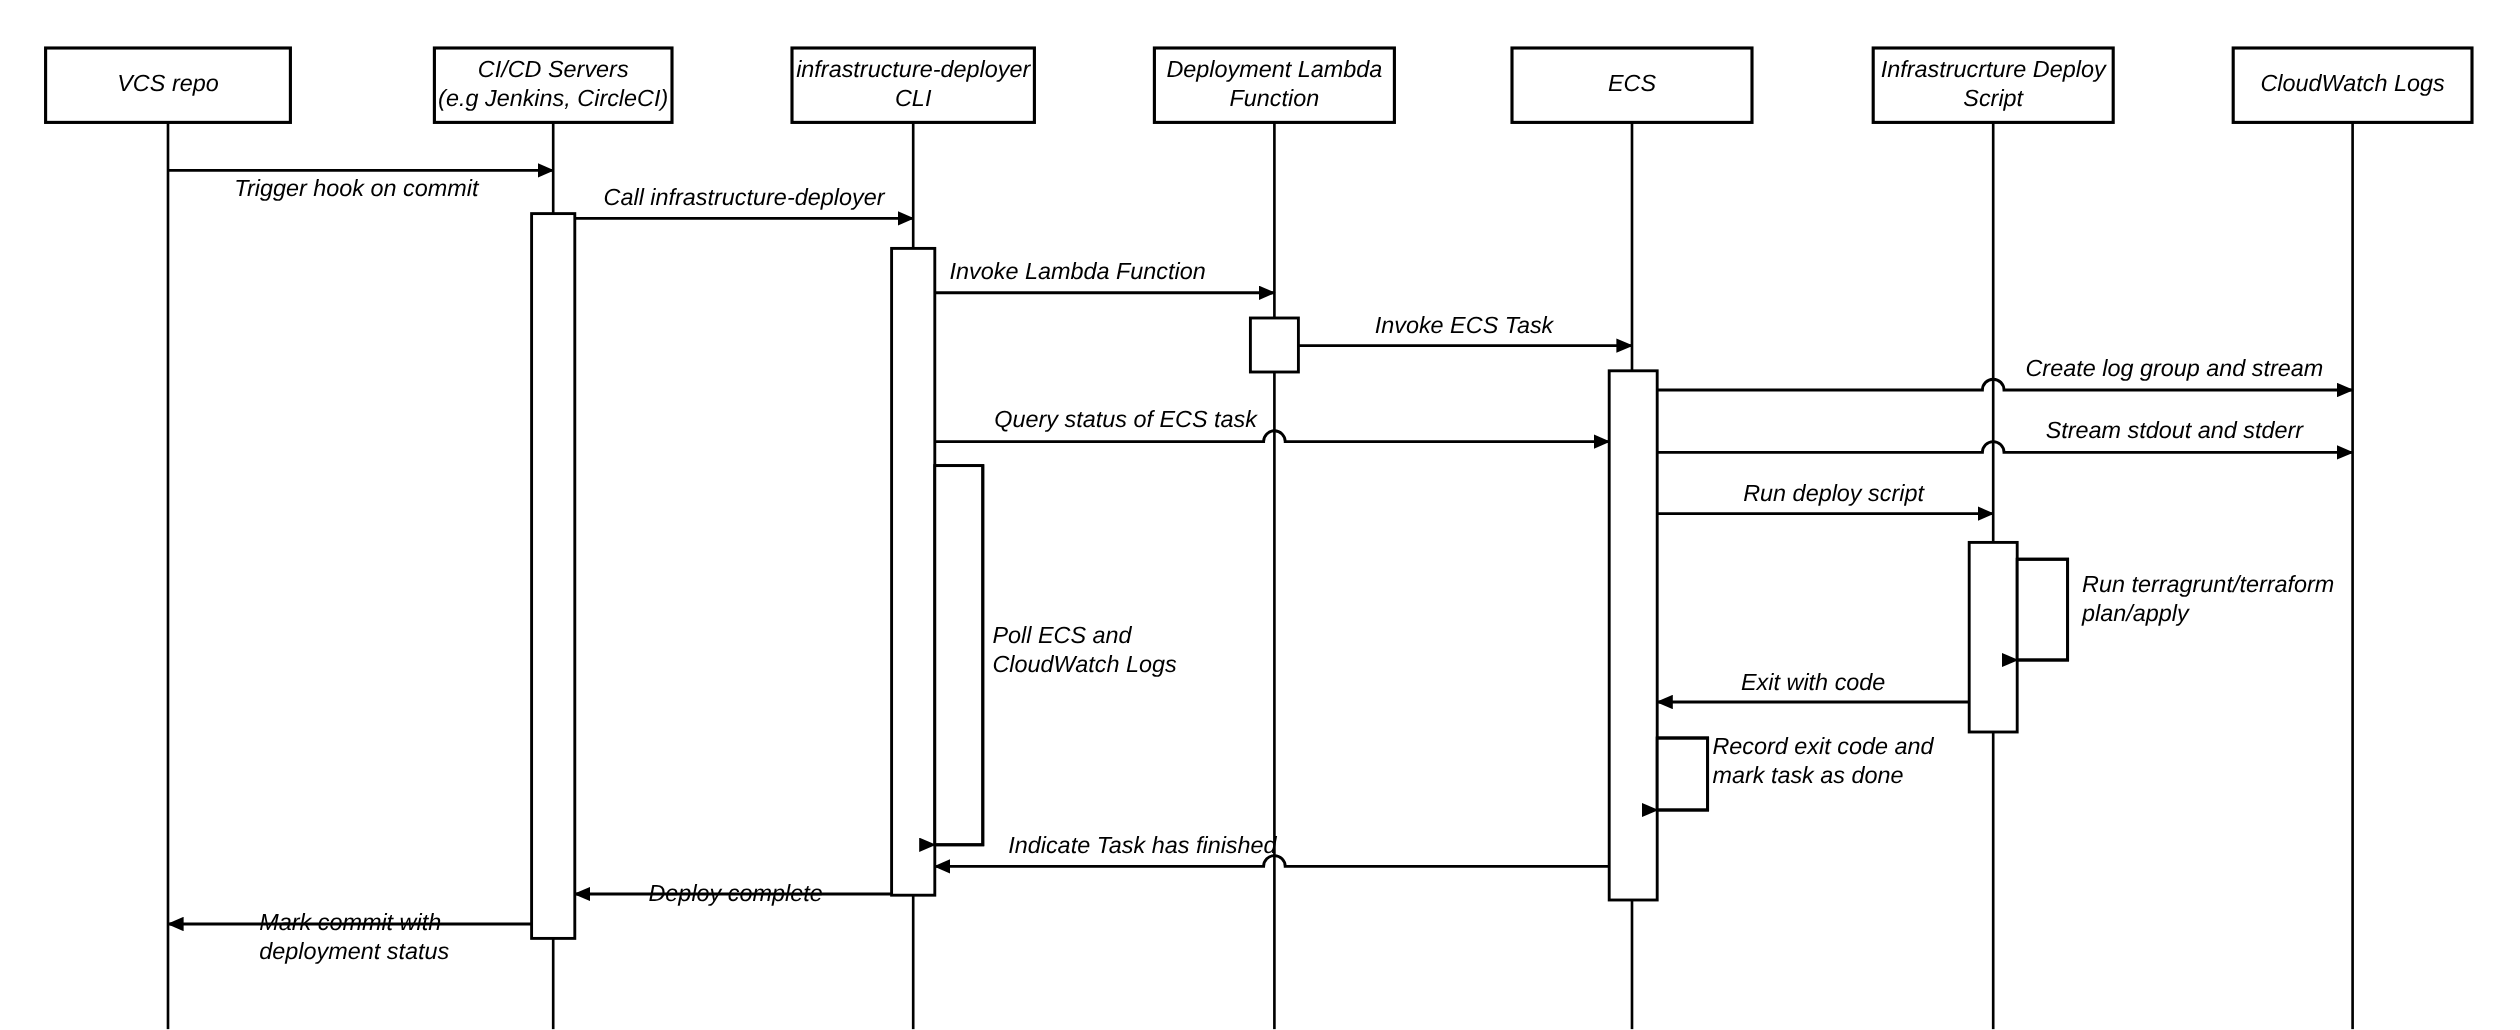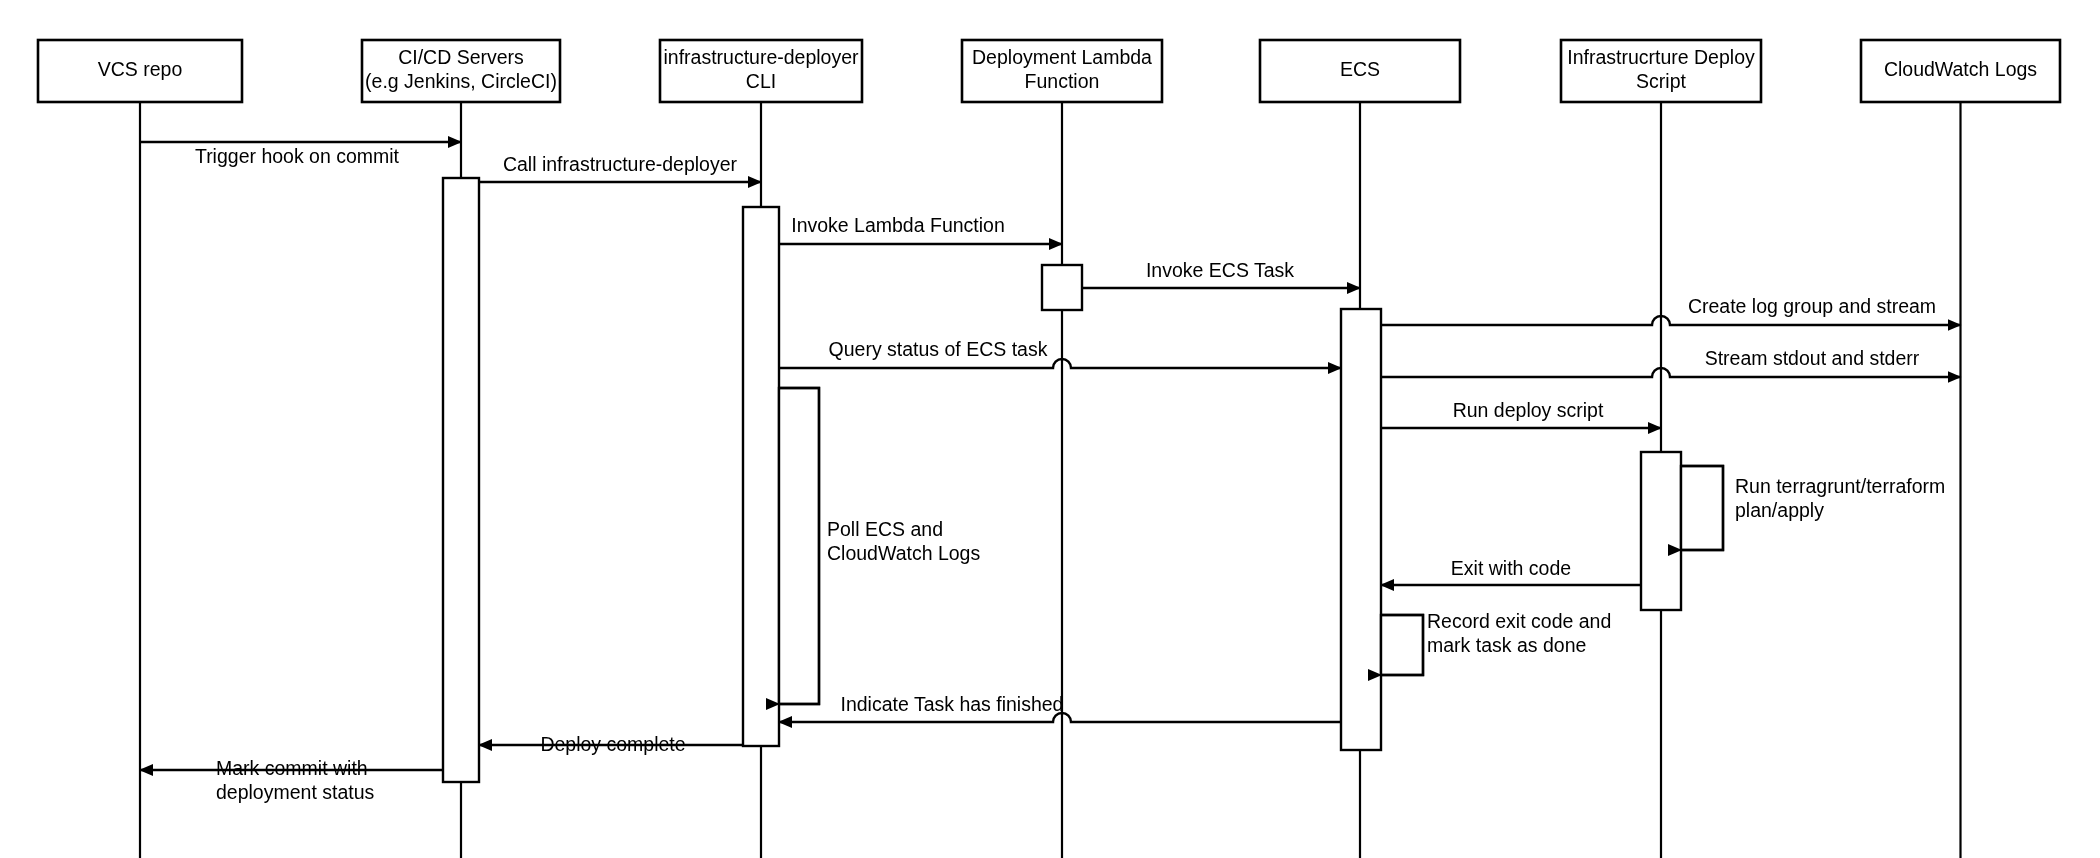--- a/index.html
+++ b/index.html
@@ -12,20 +12,21 @@
     width: 2100px;
     height: 858px;
     overflow: hidden;
     font-family: "Liberation Sans", sans-serif;
   }
   #diagram-root {
     position: relative;
     width: 2100px;
     height: 858px;
     background: #ffffff;
+    font-style: italic;
   }
   svg.seq {
     display: block;
     width: 2100px;
     height: 858px;
     background: #ffffff;
   }
   .participant-box {
     fill: #ffffff;
     stroke: #000000;

